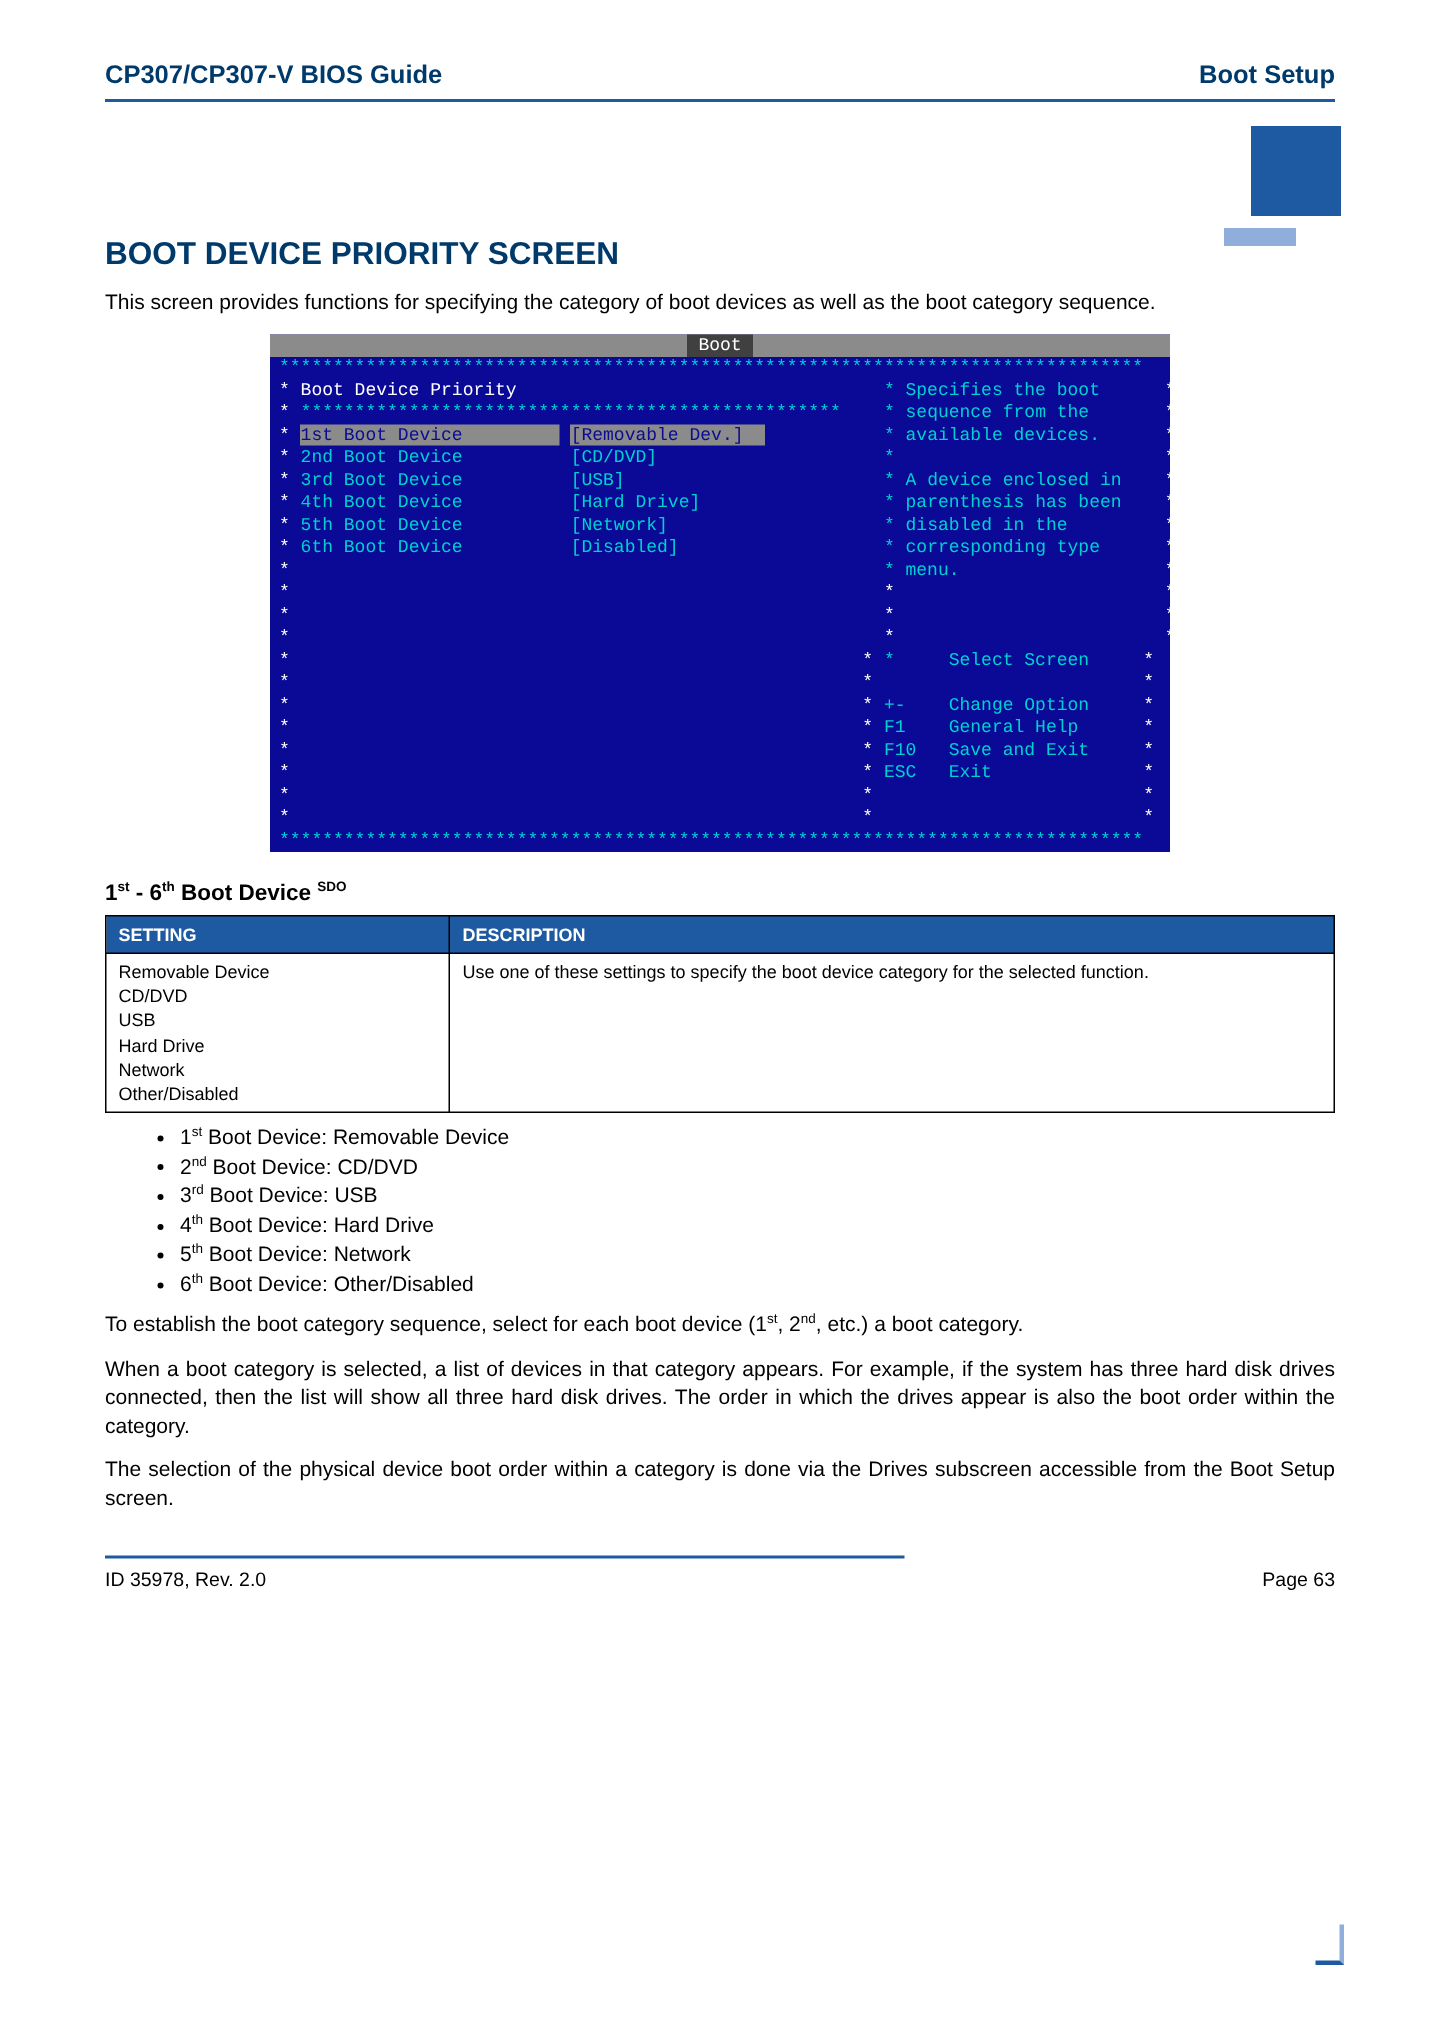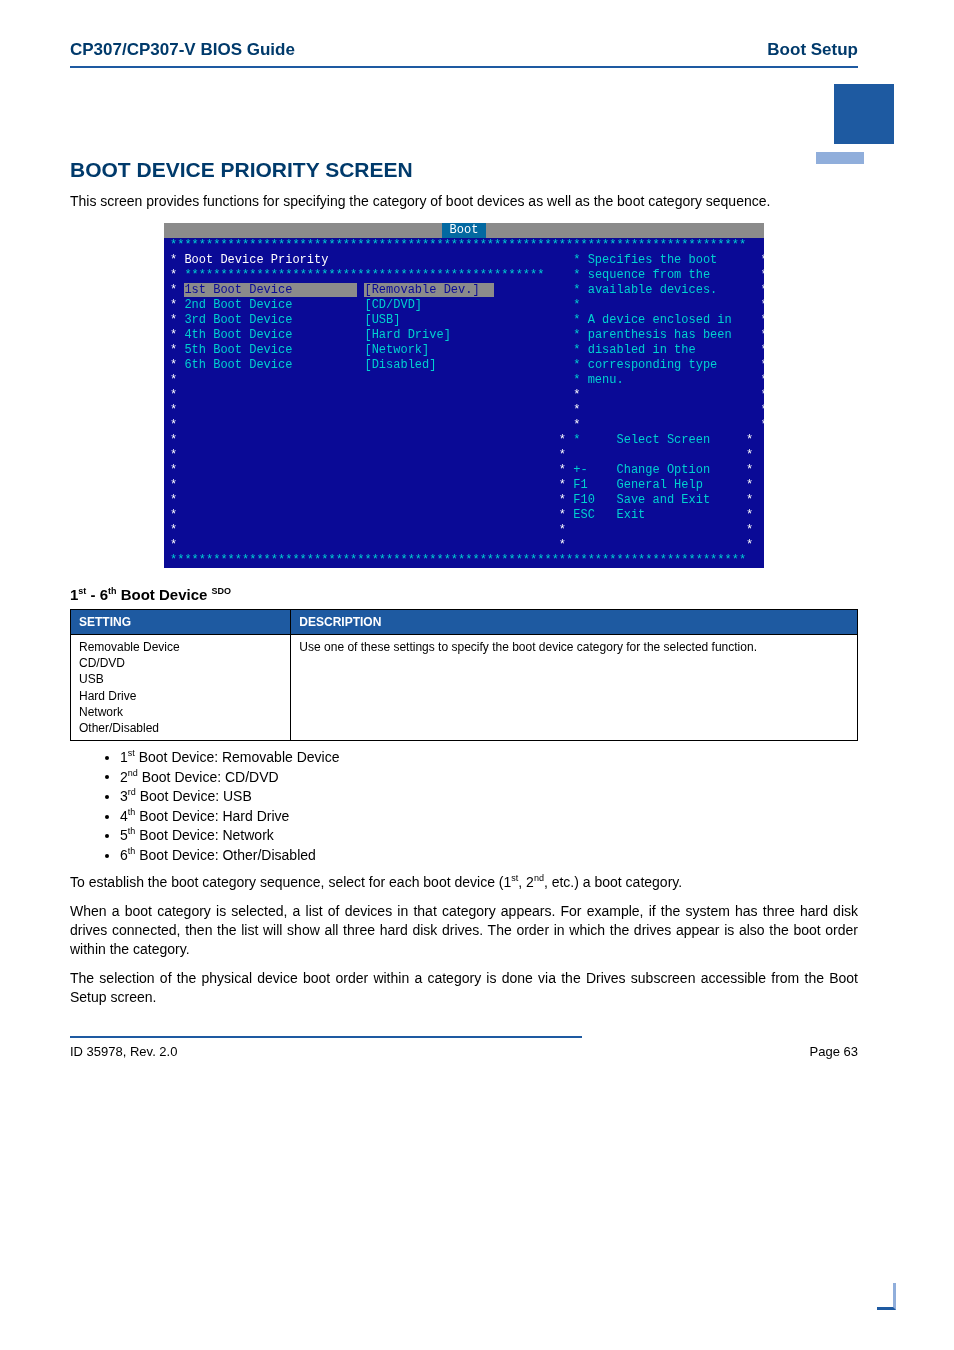--- a/index.html
+++ b/index.html
@@ -4,21 +4,21 @@
 <style>
   body {
     margin: 0;
     font-family: Arial, Helvetica, sans-serif;
     background: #fff;
     color: #000;
   }
   .page {
     width: 954px;
     margin: 0 auto;
-    padding: 40px 96px 40px 70px;
+    padding: 40px 64px 40px 70px;
     box-sizing: border-box;
     position: relative;
     min-height: 1350px;
     border-radius: 20px;
   }
   .header-row {
     display: flex;
     justify-content: space-between;
     font-weight: bold;
     font-size: 17px;
@@ -73,21 +73,21 @@
     position: relative;
     padding: 0;
   }
   .bios-tab-row {
     background: #8b8b8b;
     text-align: center;
     height: 15px;
     position: relative;
   }
   .bios-tab {
-    background: #0369a1;
+    background: #404040;
     color: #fff;
     padding: 0 8px;
     display: inline-block;
     line-height: 15px;
   }
   .bios-body {
     padding: 0 6px;
     white-space: pre;
   }
   .bios .cyan   { color: #00d0d0; }

